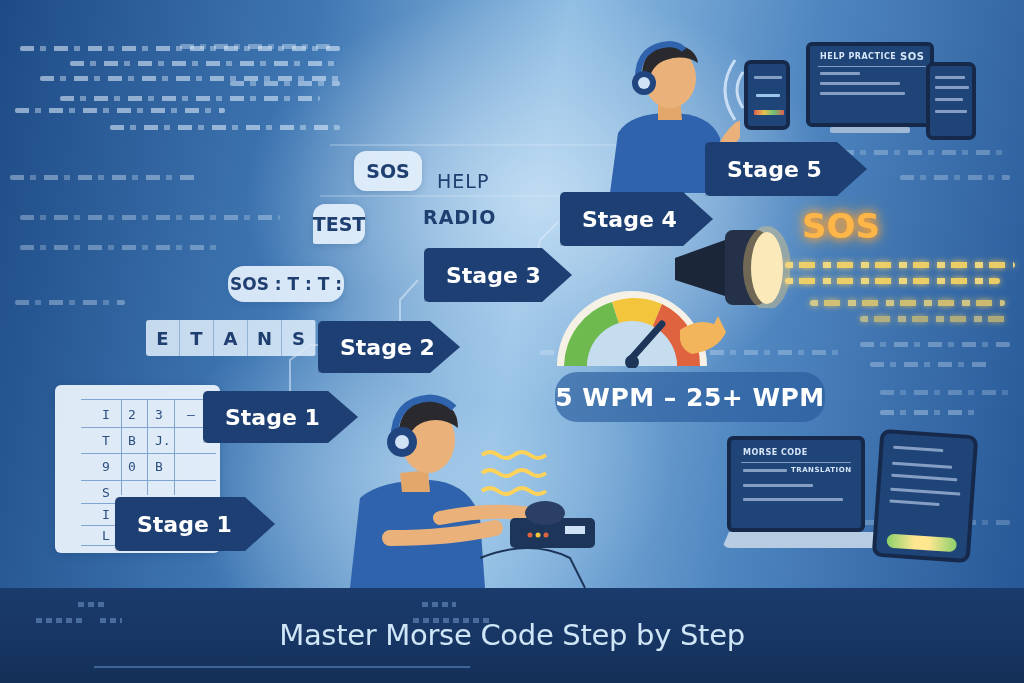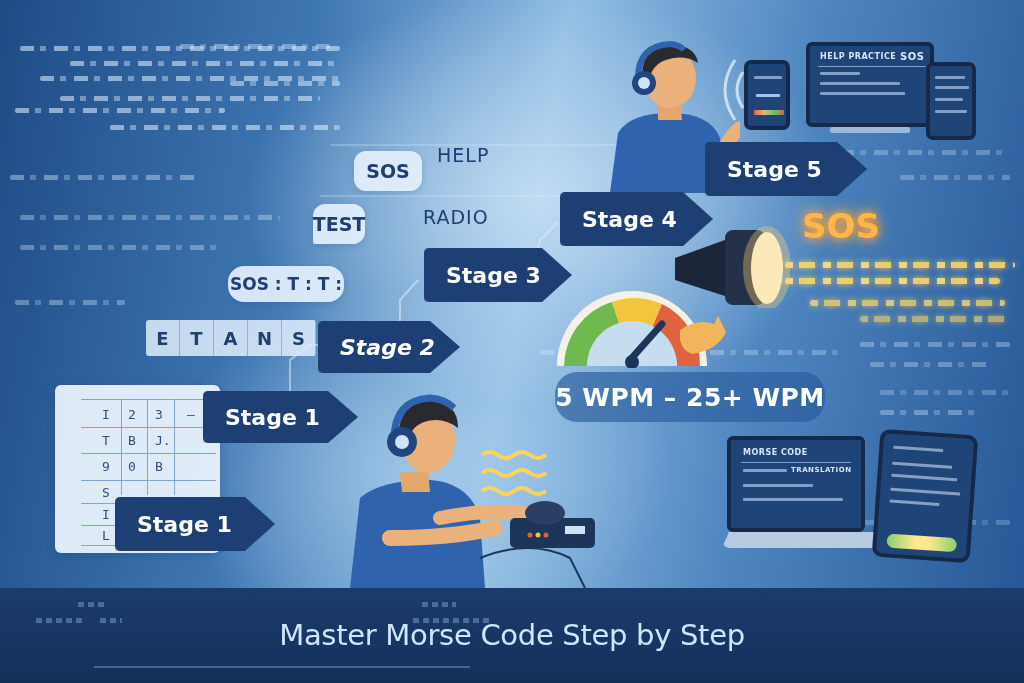--- a/index.html
+++ b/index.html
@@ -85,25 +85,25 @@
   <div class="dash-row" style="left:860px;top:520px;width:150px;opacity:.4"></div>
 
   <div class="gold-row" style="left:785px;top:262px;width:230px;"></div>
   <div class="gold-row" style="left:785px;top:278px;width:215px;"></div>
   <div class="gold-row" style="left:810px;top:300px;width:195px;opacity:.75"></div>
   <div class="gold-row" style="left:860px;top:316px;width:150px;opacity:.6"></div>
 
   <div class="bubble" style="left:354px;top:151px;width:68px;height:40px;font-size:19px;">
     <span>SOS</span>
   </div>
-  <div class="plain-word" style="left:437px;top:144px;">HELP</div>
+  <div class="plain-word" style="left:437px;top:170px;">HELP</div>
   <div class="bubble" style="left:313px;top:204px;width:52px;height:40px;font-size:19px;border-radius:12px 12px 12px 2px;">
     <span>TEST</span>
   </div>
-  <div class="plain-word" style="left:423px;top:206px;">RADIO</div>
+  <div class="plain-word" style="left:423px;top:206px;font-weight:bold;">RADIO</div>
   <div class="bubble" style="left:228px;top:266px;width:116px;height:36px;font-size:17px;border-radius:16px;">
     <span>SOS : T : T :</span>
   </div>
 
   <div class="letters" style="left:146px;top:320px;">
     <span>E</span>
     <span>T</span>
     <span>A</span>
     <span>N</span>
     <span>S</span>
@@ -253,21 +253,21 @@
     <div class="scr-line" style="left:10px;top:66px;width:50px;"></div>
     <div style="position:absolute;left:10px;top:100px;width:70px;height:14px;border-radius:7px;background:linear-gradient(90deg,#8bcf6a,#ffe790 40%,#ffe790 60%,#8bcf6a);"></div>
   </div>
 
   <div class="stage" style="left:115px;top:497px;width:160px;height:54px;">
     <span>Stage 1</span>
   </div>
   <div class="stage" style="left:203px;top:391px;width:155px;height:52px;">
     <span>Stage 1</span>
   </div>
-  <div class="stage" style="left:318px;top:321px;width:142px;height:52px;font-style:italic;">
+  <div class="stage" style="left:318px;top:321px;width:142px;height:52px;">
     <span>Stage 2</span>
   </div>
   <div class="stage" style="left:424px;top:248px;width:148px;height:54px;">
     <span>Stage 3</span>
   </div>
   <div class="stage" style="left:560px;top:192px;width:153px;height:54px;">
     <span>Stage 4</span>
   </div>
   <div class="stage" style="left:705px;top:142px;width:162px;height:54px;">
     <span>Stage 5</span>

